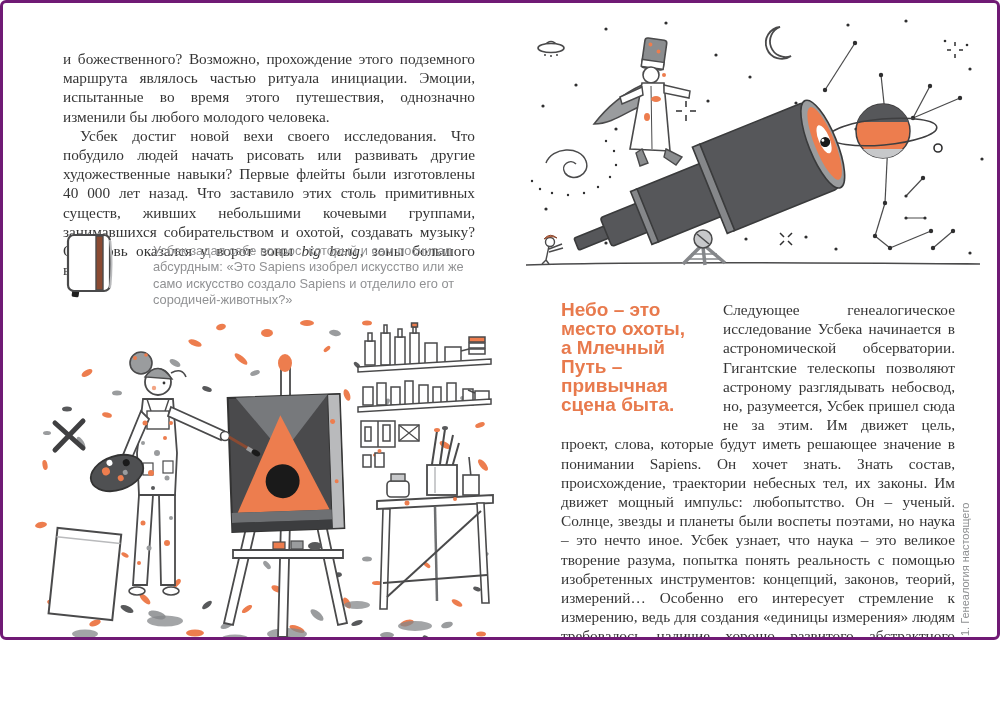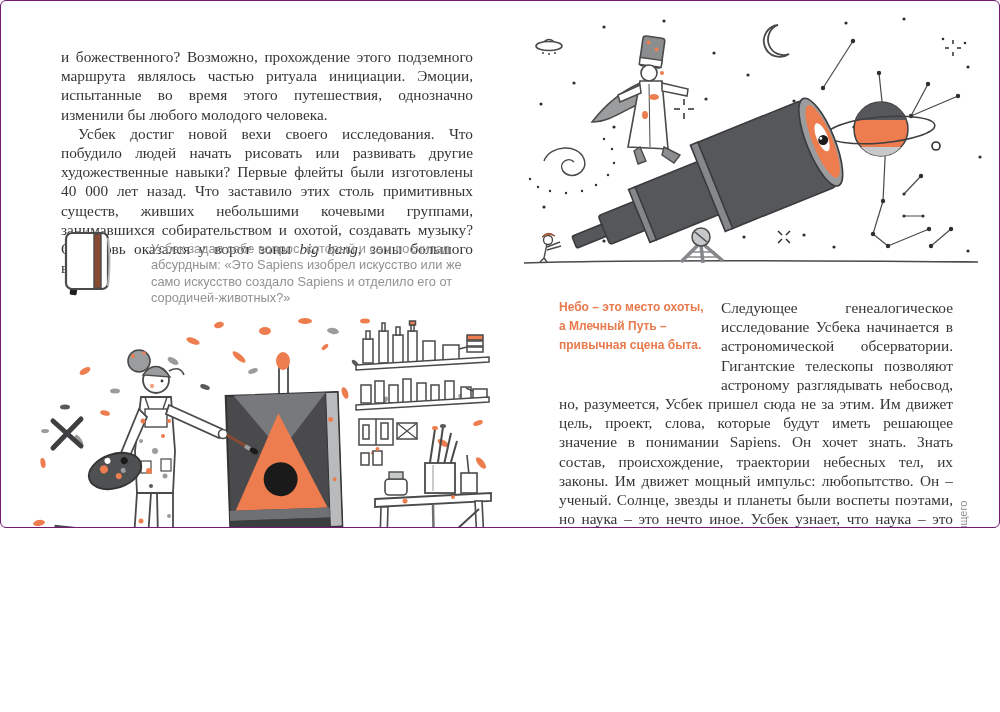--- a/index.html
+++ b/index.html
@@ -1,34 +1,34 @@
 <!DOCTYPE html>
 <html lang="ru"><head>
 <meta charset="utf-8">
 <style>
   html,body{margin:0;padding:0;background:#fff;}
-  .book{position:relative;width:1000px;height:528px;background:#ffffff;overflow:hidden;
-        font-family:"Liberation Serif", serif;color:#353535;border:1px solid #701a75;border-radius:6px;box-sizing:border-box;}
+  .book{position:relative;width:1000px;height:640px;background:#ffffff;overflow:hidden;
+        font-family:"Liberation Serif", serif;color:#353535;border:3px solid #701a75;border-radius:6px;box-sizing:border-box;}
   
   .left-text{position:absolute;left:60px;top:46px;width:412px;}
   .body-text{margin:0;font-size:15.3px;line-height:19.2px;text-align:justify;color:#353535;}
   .body-text.indent{text-indent:17px;}
   
   .note{position:absolute;left:60px;top:227px;width:420px;}
   .note-icon{position:absolute;left:0;top:2px;}
   .note-text{position:absolute;left:90px;top:13px;width:335px;
              font-family:"Liberation Sans", sans-serif;font-size:12.8px;line-height:16.4px;color:#909193;}
   
   .illus-left{position:absolute;left:22px;top:300px;}
   .illus-right{position:absolute;left:515px;top:8px;}
   
   .chapter{position:absolute;left:558px;top:297px;width:394px;}
   .chapter-label{font-family:"Liberation Sans", sans-serif;font-size:12.8px;color:#8d8f91;margin-bottom:3px;}
   .chapter-title{float:left;width:152px;margin-right:10px;margin-bottom:18px;min-height:62px;
-                 font-family:"Liberation Sans", sans-serif;font-weight:bold;font-size:12px;line-height:19px;color:#E87A4D;}
+                 font-family:"Liberation Sans", sans-serif;font-weight:bold;font-size:19px;line-height:19px;color:#E87A4D;}
   
   .sidebar-vertical{position:absolute;left:956px;top:633px;transform:rotate(-90deg);transform-origin:0 0;
                     white-space:nowrap;font-family:"Liberation Sans", sans-serif;font-size:11px;color:#8d8f91;}
   .page-number{position:absolute;left:954px;top:689px;font-family:"Liberation Sans", sans-serif;
                font-weight:bold;font-size:13.5px;color:#3e3e40;}
 </style>
 </head>
 <body>
 
 <div class="book">

